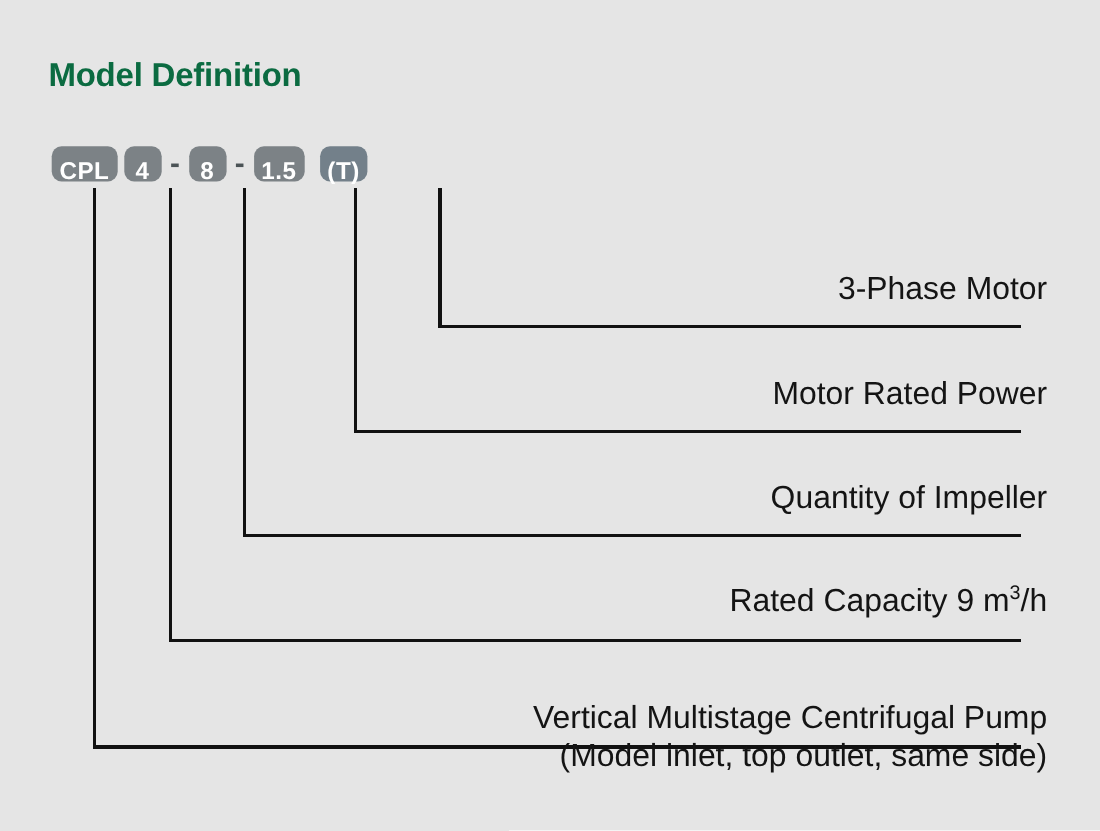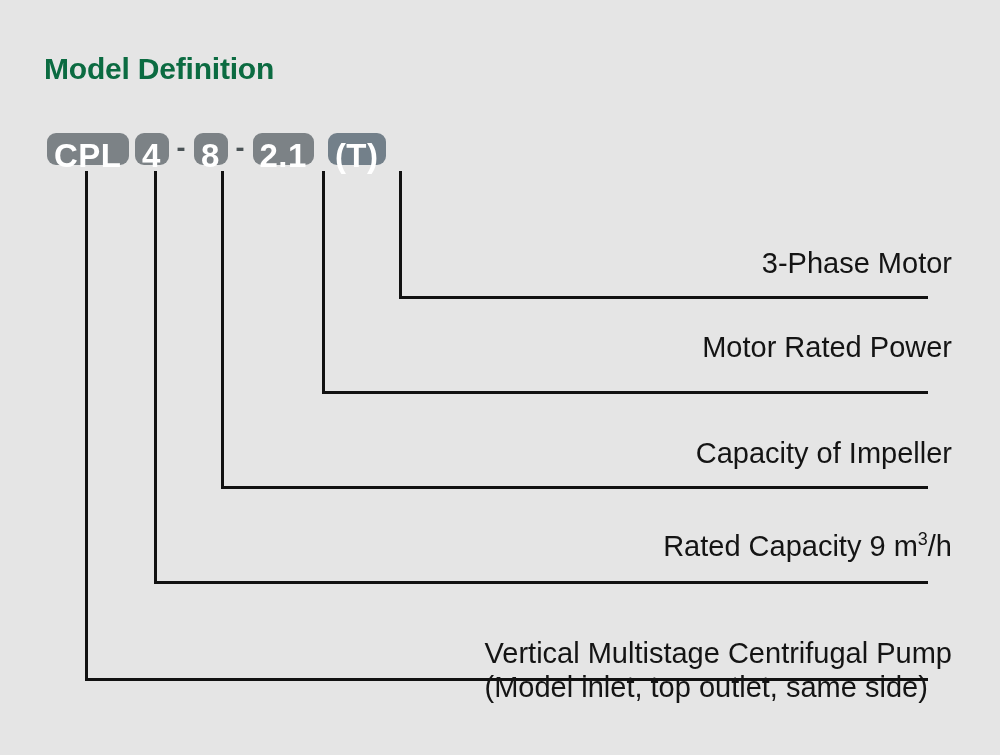--- a/index.html
+++ b/index.html
@@ -41,21 +41,21 @@
     display: flex;
     align-items: center;
   }
   .badge {
     height: 32px;
     min-width: 34px;
     box-sizing: border-box;
     border-radius: 9px;
     background: #7c8286;
     color: #ffffff;
-    font-size: 33px;
+    font-size: 22px;
     font-weight: bold;
     line-height: 45px;
     text-align: center;
     padding: 0 7px;
     white-space: nowrap;
     letter-spacing: 0.5px;
   }
   .badge.bluish { background: #73808a; }
   .sep {
     color: #4b5356;
@@ -68,20 +68,21 @@
   .gap-sm { width: 6px; }
   .gap-md { width: 14px; }
 
   
   #leaders { position: absolute; left: 0; top: 0; }
 
   
   .label {
     position: absolute;
     right: 72px;
+    text-align: right;
     color: #141414;
     font-size: 29px;
     line-height: 34px;
     white-space: nowrap;
   }
   .label sup {
     font-size: 0.62em;
     vertical-align: super;
     line-height: 0;
   }
@@ -94,21 +95,21 @@
 
   <div id="title">Model Definition</div>
 
   <div id="code-row">
     <span class="badge">CPL</span>
     <span class="gap-sm"></span>
     <span class="badge">4</span>
     <span class="sep">-</span>
     <span class="badge">8</span>
     <span class="sep">-</span>
-    <span class="badge">2.1</span>
+    <span class="badge">1.5</span>
     <span class="gap-md"></span>
     <span class="badge bluish">(T)</span>
   </div>
 
   <svg id="leaders" width="1000" height="755">
     <g stroke="#111111" stroke-width="3" fill="none" shape-rendering="crispEdges">
 
       <path d="M400,171 L400,297 L928,297"></path>
 
       <path d="M323,171 L323,392 L928,392"></path>
@@ -116,23 +117,23 @@
       <path d="M222,171 L222,487 L928,487"></path>
 
       <path d="M155,171 L155,582 L928,582"></path>
 
       <path d="M86,171 L86,679 L928,679"></path>
     </g>
   </svg>
 
   <div class="label" style="top:246px;">3-Phase Motor</div>
 
-  <div class="label" style="top:330px;">Motor Rated Power</div>
+  <div class="label" style="top:341px;">Motor Rated Power</div>
 
-  <div class="label" style="top:436px;">Capacity of Impeller</div>
+  <div class="label" style="top:436px;">Quantity of Impeller</div>
 
   <div class="label" style="top:529px;"><span>Rated Capacity  9 m</span><sup>3</sup><span>/h</span></div>
 
   <div class="label" style="top:592px;margin-top:44px;">
     <span class="l2">Vertical Multistage Centrifugal Pump</span>
     <span class="l2">(Model inlet, top outlet, same side)</span>
   </div>
 
 </div>
 

